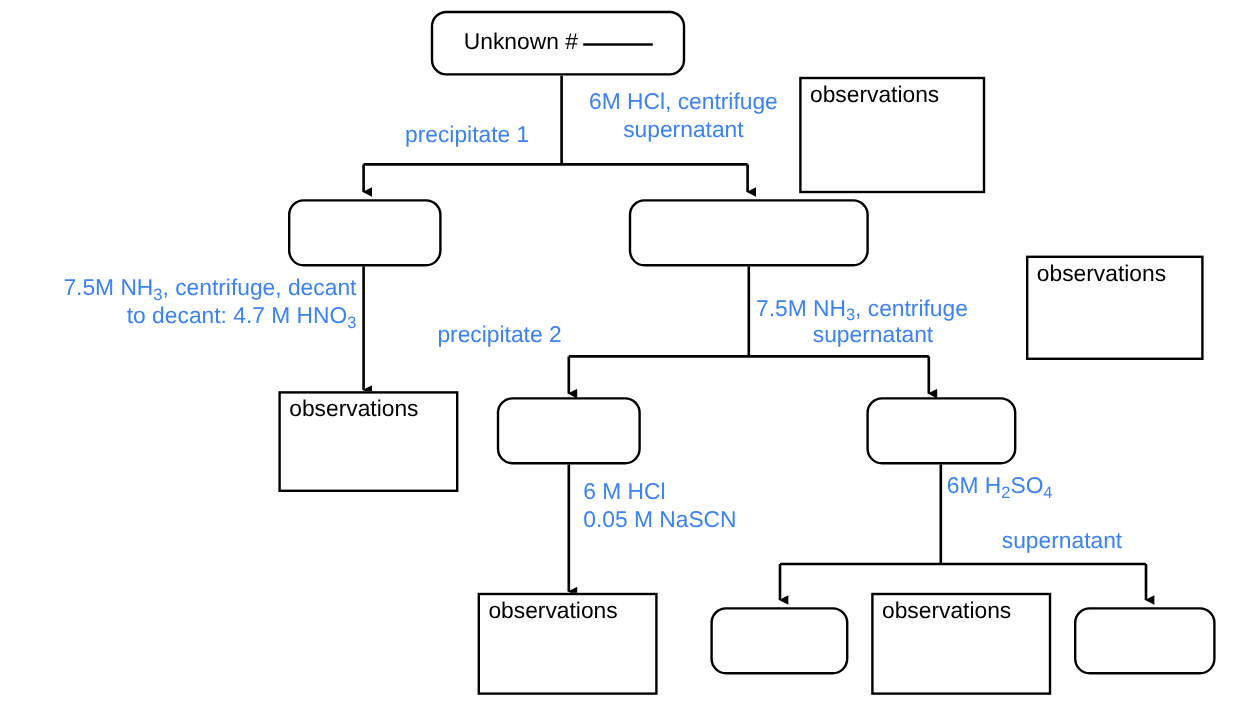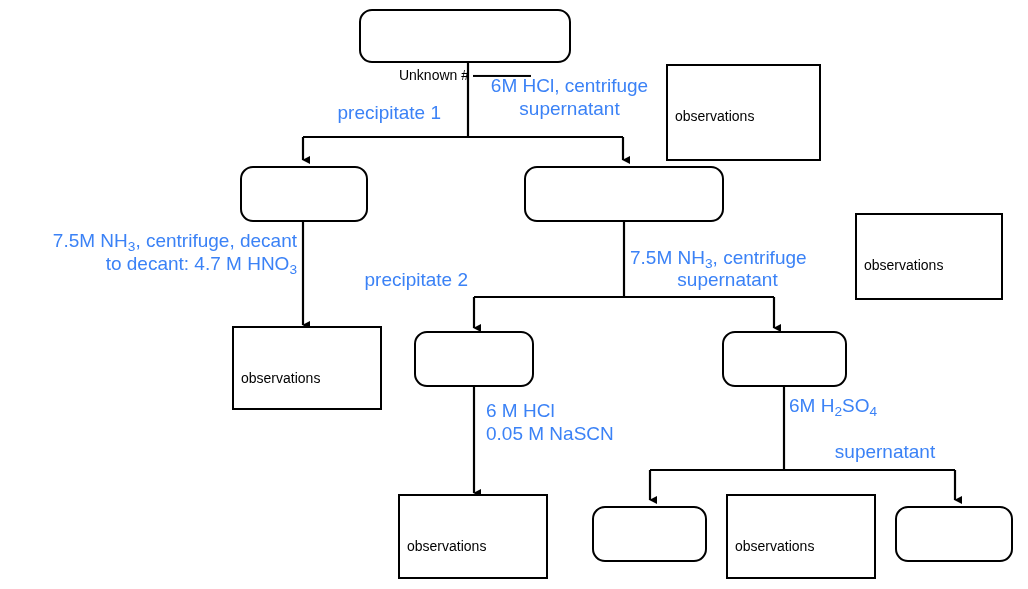--- a/index.html
+++ b/index.html
@@ -32,24 +32,23 @@
   }
   .node.rounded {
     border-radius: 13px;
   }
   .node.rect {
     border-radius: 0;
     border-width: 2px;
   }
   .node .node-label {
     display: block;
-    font-size: 14px;
+    font-size: 19px;
     line-height: 1.15;
     white-space: nowrap;
-    margin-top: 39px;
   }
   .node.rounded .node-label {
     position: absolute;
     left: 0; right: 0;
     top: 50%;
     transform: translateY(-50%);
     text-align: center;
   }
   .node.rect .node-label {
     position: absolute;

